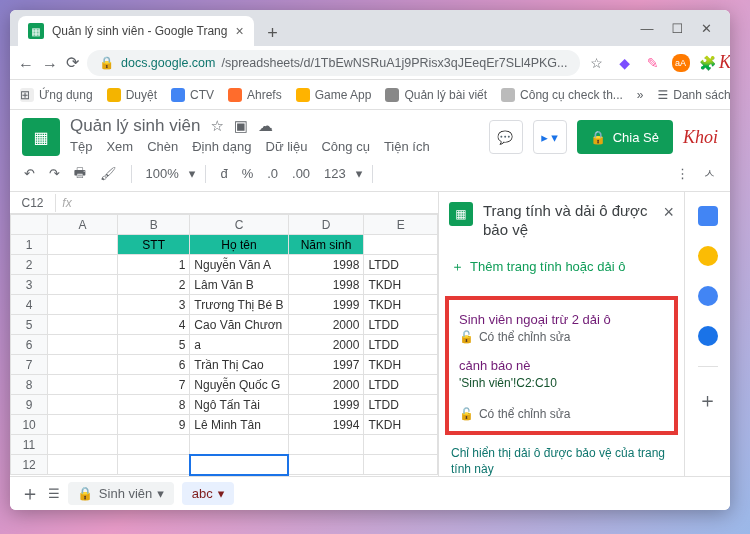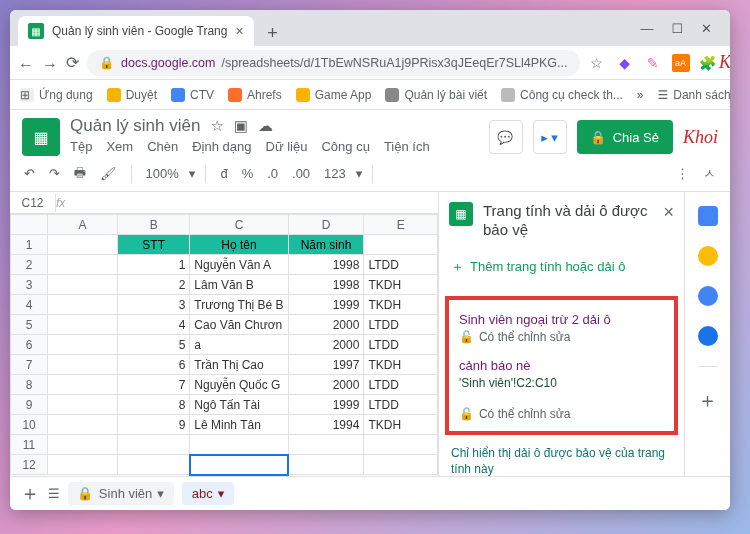--- a/index.html
+++ b/index.html
@@ -7,21 +7,21 @@
 .window{position:absolute;top:10px;left:10px;width:720px;height:500px;background:#fff;border-radius:6px;box-shadow:0 4px 20px rgba(0,0,0,0.3);overflow:hidden;display:flex;flex-direction:column}
 .titlebar{height:36px;background:#dee1e6;display:flex;align-items:flex-end;padding:0 8px}
 .tab{background:#fff;border-radius:8px 8px 0 0;height:30px;display:flex;align-items:center;padding:0 10px;gap:8px;font-size:12px;color:#444;min-width:180px}
 .tab-favicon{width:16px;height:16px;background:#0f9d58;border-radius:2px;display:inline-flex;align-items:center;justify-content:center;color:#fff;font-size:10px}
 .tab-close{color:#666;font-size:14px}
 .newtab{width:26px;height:26px;display:flex;align-items:center;justify-content:center;color:#555;font-size:18px;margin-left:6px}
 .winctrl{margin-left:auto;display:flex;gap:18px;padding:0 10px;color:#555;font-size:13px;align-items:center;height:36px}
 .addrbar{height:34px;display:flex;align-items:center;padding:0 8px;gap:8px;background:#fff;border-bottom:1px solid #e0e0e0}
 .addrbar .navbtn{width:22px;text-align:center;color:#5f6368;font-size:16px}
 .url{flex:1;height:26px;background:#f1f3f4;border-radius:13px;display:flex;align-items:center;padding:0 12px;font-size:12.5px;color:#5f6368;gap:6px}
-.url .domain{color:#701a75}
+.url .domain{color:#0f766e}
 .exticons{display:flex;gap:10px;color:#5f6368;font-size:14px;align-items:center}
 .exticons span{width:18px;height:18px;display:inline-flex;align-items:center;justify-content:center}
 .bookmarks{height:30px;display:flex;align-items:center;padding:0 10px;gap:14px;font-size:12px;color:#5f6368;background:#fff;border-bottom:1px solid #e0e0e0;overflow:hidden}
 .bookmarks .bm{display:flex;align-items:center;gap:5px;white-space:nowrap}
 .bm-ic{width:14px;height:14px;border-radius:3px;display:inline-block}
 .appbar{display:flex;align-items:flex-start;padding:6px 12px 0;gap:10px;background:#fff}
 .logo{width:38px;height:38px;background:#0f9d58;border-radius:4px;margin-top:2px;display:flex;align-items:center;justify-content:center;color:#fff;font-size:16px}
 .docinfo{flex:1}
 .doctitle{font-size:17px;color:#5f6368;display:flex;align-items:center;gap:10px}
 .doctitle .ic{color:#5f6368;font-size:15px}
@@ -30,21 +30,21 @@
 .btn-out{width:34px;height:34px;border:1px solid #dadce0;border-radius:4px;display:flex;align-items:center;justify-content:center;color:#5f6368}
 .btn-share{background:#0f9d58;color:#fff;border-radius:4px;height:34px;padding:0 14px;display:flex;align-items:center;gap:6px;font-size:13px;font-weight:500}
 .avatar{font-family:'Brush Script MT',cursive;font-size:18px;color:#c62828;font-style:italic}
 .toolbar{height:36px;display:flex;align-items:center;padding:0 10px;gap:6px;color:#5f6368;border-bottom:1px solid #e0e0e0;font-size:13px}
 .toolbar .sep{width:1px;height:18px;background:#dadce0;margin:0 4px}
 .toolbar .tb{padding:2px 4px}
 .main{flex:1;display:flex;overflow:hidden;position:relative}
 .sheet-area{flex:1;display:flex;flex-direction:column;overflow:hidden}
 .fxbar{height:22px;display:flex;align-items:center;border-bottom:1px solid #e0e0e0;font-size:12px;color:#5f6368}
 .namebox{width:46px;text-align:center;border-right:1px solid #e0e0e0;padding:2px 8px}
-.fxlabel{width:22px;font-style:italic;color:#aaa}
+.fxlabel{width:22px;text-align:center;font-style:italic;color:#aaa}
 .grid-wrap{flex:1;overflow:hidden;position:relative}
 table.grid{border-collapse:collapse;font-size:12px;color:#333}
 table.grid th{background:#f8f9fa;border:1px solid #e0e0e0;font-weight:normal;color:#5f6368;height:20px}
 table.grid th.colh{width:78px}
 table.grid th.rowh{width:40px}
 table.grid td{border:1px solid #e0e0e0;height:20px;padding:0 4px;width:78px;white-space:nowrap;overflow:hidden}
 .hdr{background:#1abc9c;text-align:center;color:#000}
 .num{text-align:right}
 .sel{outline:2px solid #1a73e8;outline-offset:-1px}
 .sidepanel{width:246px;border-left:1px solid #e0e0e0;display:flex;flex-direction:column;background:#fff;padding:10px 0 0}
@@ -91,21 +91,21 @@
     <span class="navbtn">⟳</span>
     <div class="url">
       <span>🔒</span>
       <span class="domain">docs.google.com</span>
         <span>/spreadsheets/d/1TbEwNSRuA1j9PRisx3qJEeqEr7SLl4PKG...</span>
     </div>
     <div class="exticons">
       <span>☆</span>
       <span style="color:#7b4dff">◆</span>
       <span style="color:#ff5fa2">✎</span>
-      <span style="background:#ff7a00;color:#fff;border-radius:2px;font-size:9px">aA</span>
+      <span style="background:#ff7a00;color:#fff;border-radius:8px;font-size:9px">aA</span>
       <span>🧩</span>
       <span class="avatar">Khoi</span>
 
     </div>
   </div>
 
   <div class="bookmarks">
     <div class="bm">
         <span class="bm-ic" style="background:#eee">⊞</span>
         <span>Ứng dụng</span>

